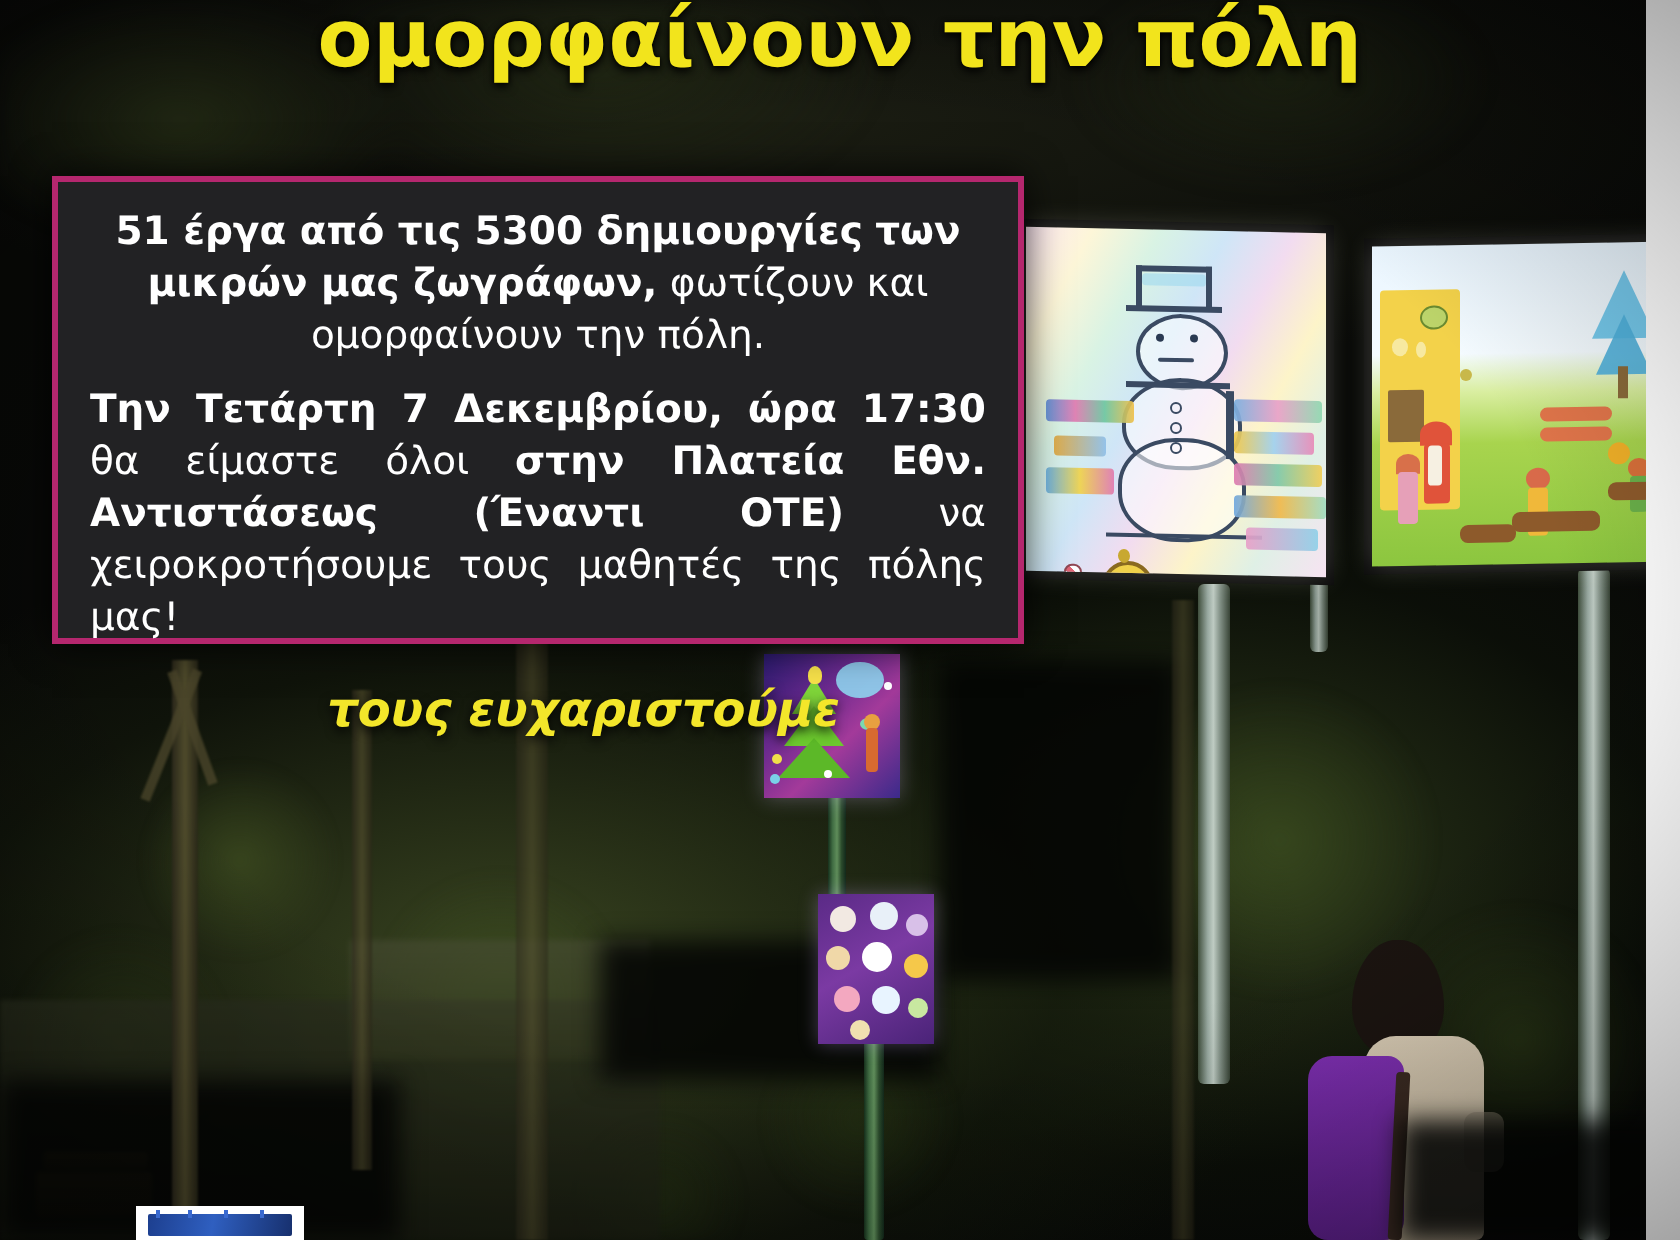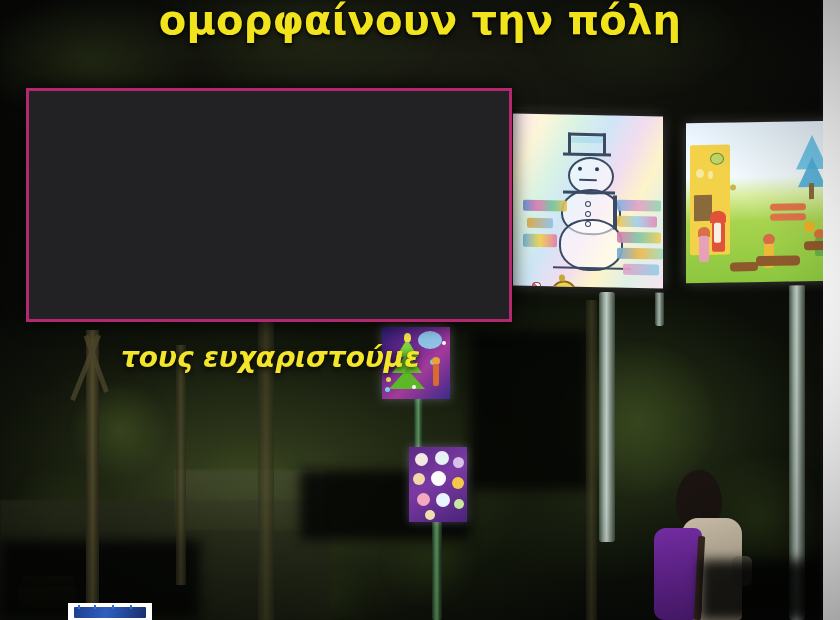--- a/index.html
+++ b/index.html
@@ -148,21 +148,21 @@
   }
   #msgbox .inner{padding:12px 16px 10px 16px;color:#ffffff;}
   .p1{font-size:19.5px;line-height:26px;text-align:center;margin:0 0 11px 0;}
   .p2{font-size:19.5px;line-height:26px;text-align:justify;margin:0;}
   .b{font-weight:bold;}
   .thin{font-weight:normal;}
 
   
   #thanks{
     position:absolute;left:0;top:341px;width:420px;text-align:right;
-    color:#f3e62a;font-size:28px;font-weight:bold;font-style:italic;
+    color:#f3e62a;font-size:24px;font-weight:bold;font-style:italic;
     text-shadow:0 2px 6px rgba(0,0,0,.95);
   }
   #mayor-name{
     position:absolute;left:0;top:378px;width:420px;text-align:center;
     color:#ffffff;font-size:30px;font-weight:bold;
     text-shadow:0 2px 7px rgba(0,0,0,.95);
   }
   #mayor-title{
     position:absolute;left:0;top:415px;width:420px;text-align:center;
     color:#f2f2f2;font-size:21px;font-weight:normal;
@@ -325,20 +325,27 @@
 
   <div id="right-strip-top"></div>
   <div id="right-strip"></div>
 
   <div id="vignette"></div>
 
   <div id="headline">ομορφαίνουν την πόλη</div>
 
   <div id="msgbox">
     <div class="inner">
+      <p class="p1">
+        <span class="b">51 έργα από τις 5300 δημιουργίες</span>
+        <span class="b">των μικρών μας ζωγράφων,</span><span class="thin"> φωτίζουν και ομορφαίνουν την πόλη.</span>
+      </p>
+      <p class="p2">
+        <span class="b">Την Τετάρτη 7 Δεκεμβρίου, ώρα 17:30</span><span class="thin"> θα είμαστε όλοι </span><span class="b">στην Πλατεία Εθν. Αντιστάσεως (Έναντι ΟΤΕ)</span><span class="thin"> να χειροκροτήσουμε τους μαθητές της πόλης μας!</span>
+      </p>
     </div>
   </div>
 
   <div id="thanks">τους ευχαριστούμε</div>
 
   <div id="logo">
     <div class="bar"></div>
     <div class="tick" style="left:10px;"></div>
     <div class="tick" style="left:26px;"></div>
     <div class="tick" style="left:44px;"></div>

